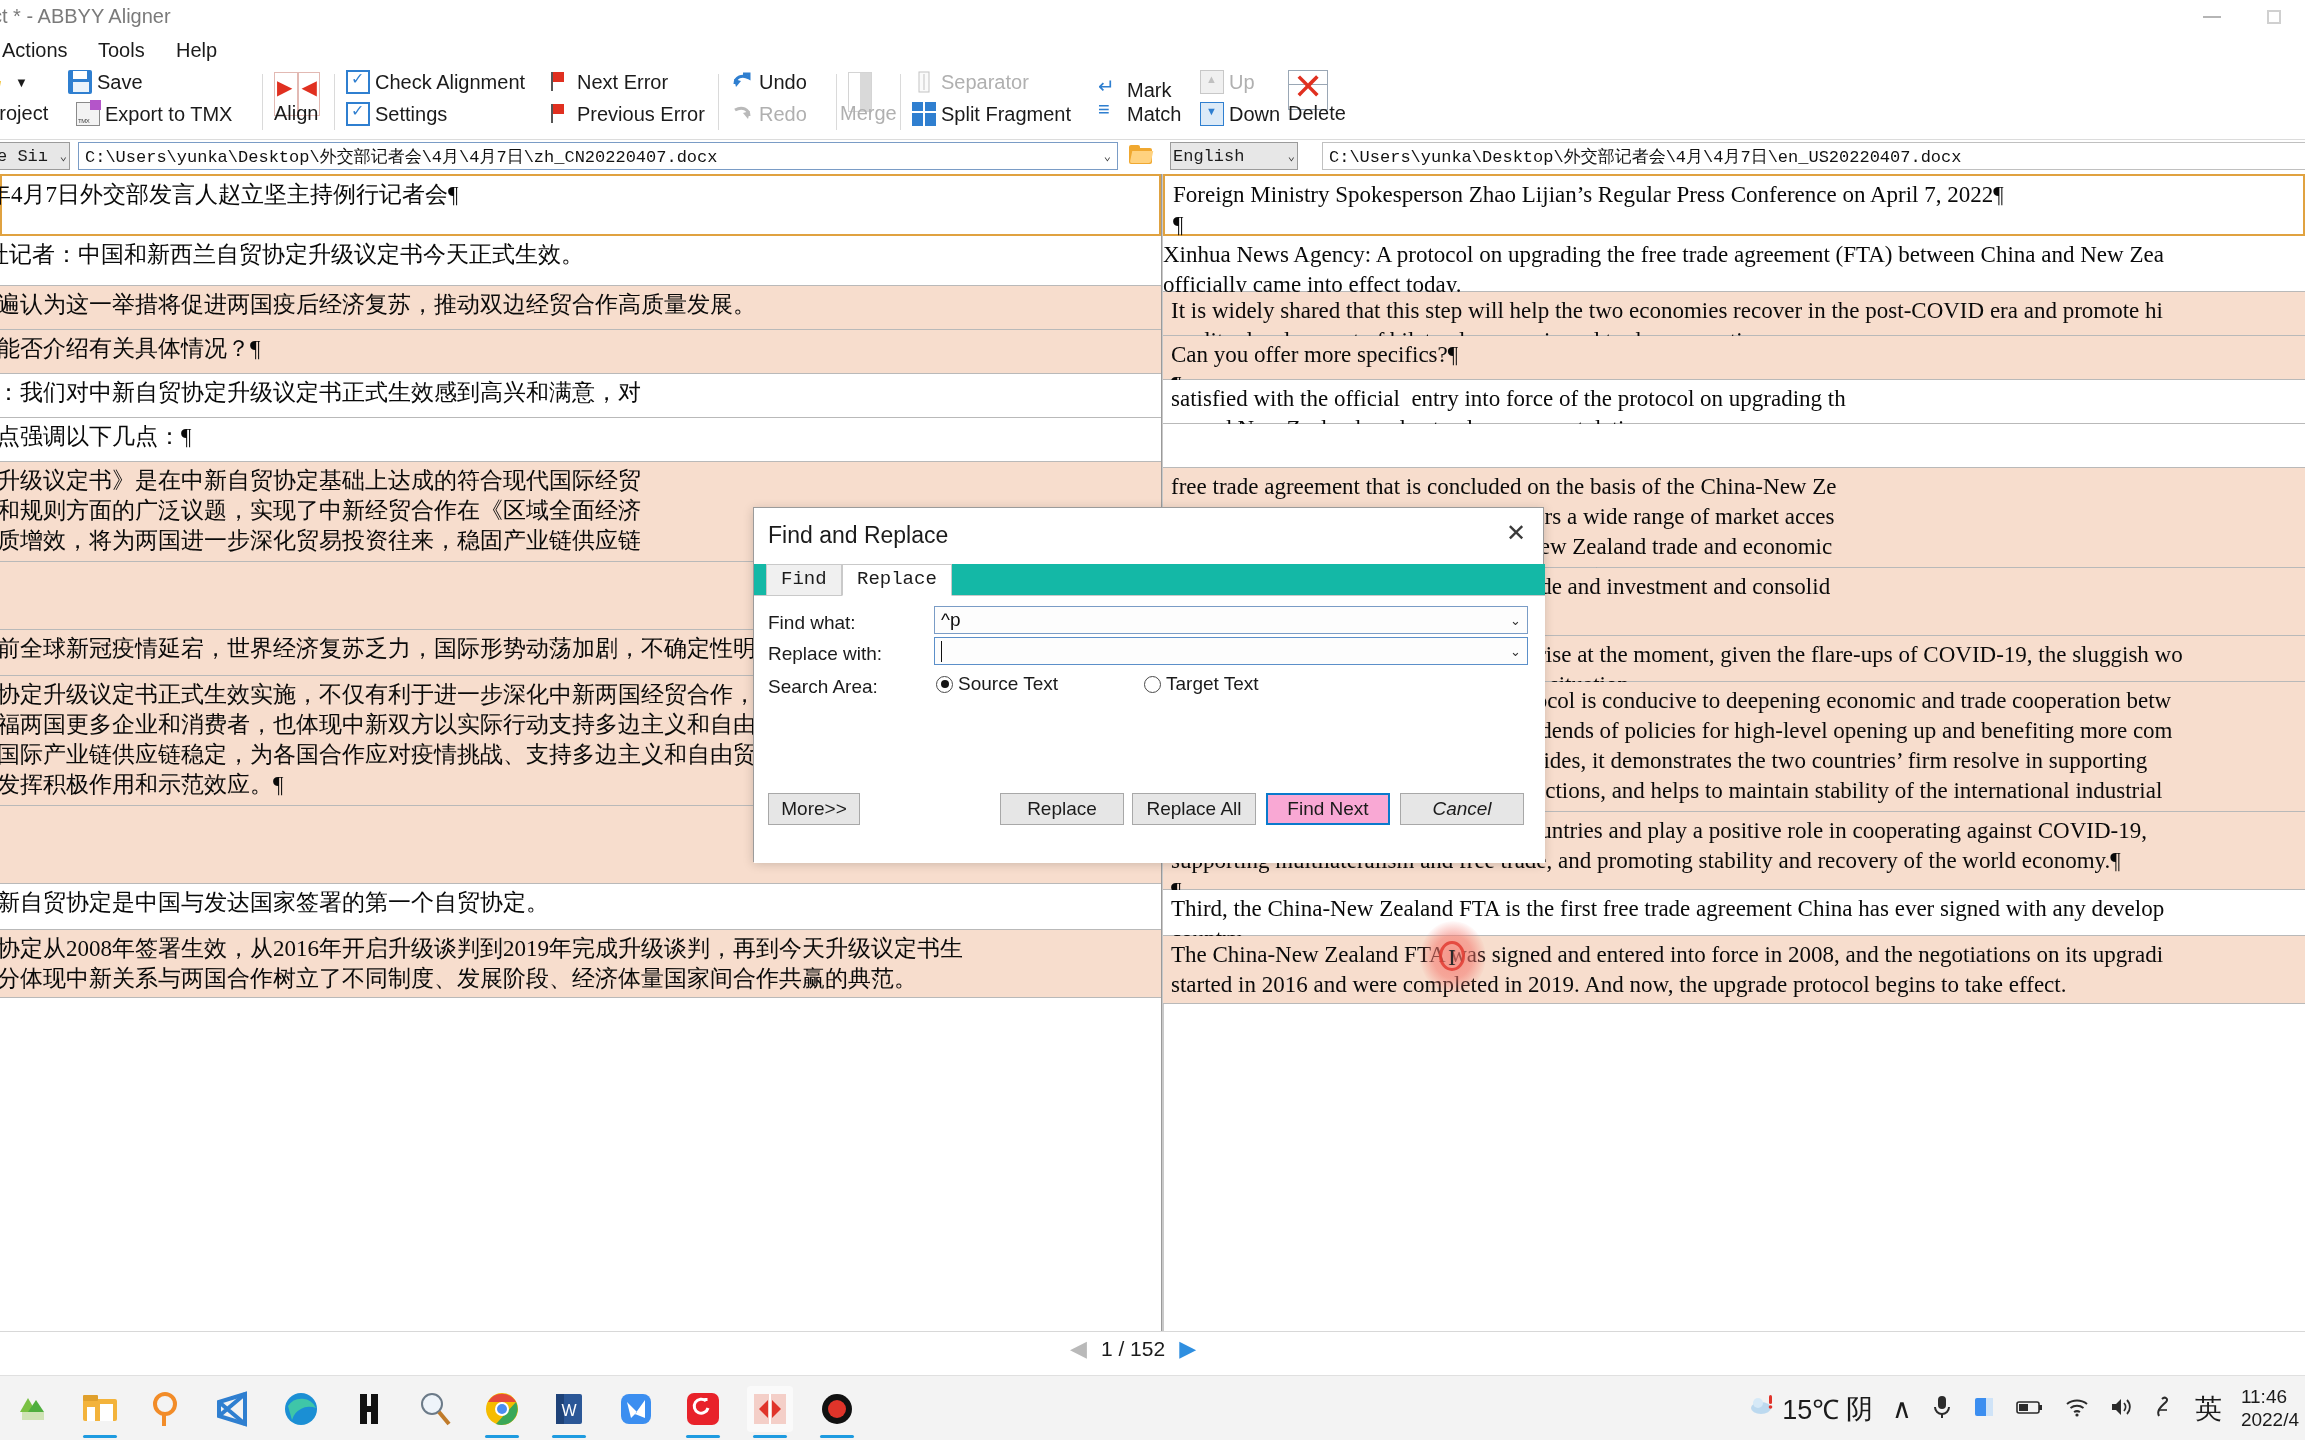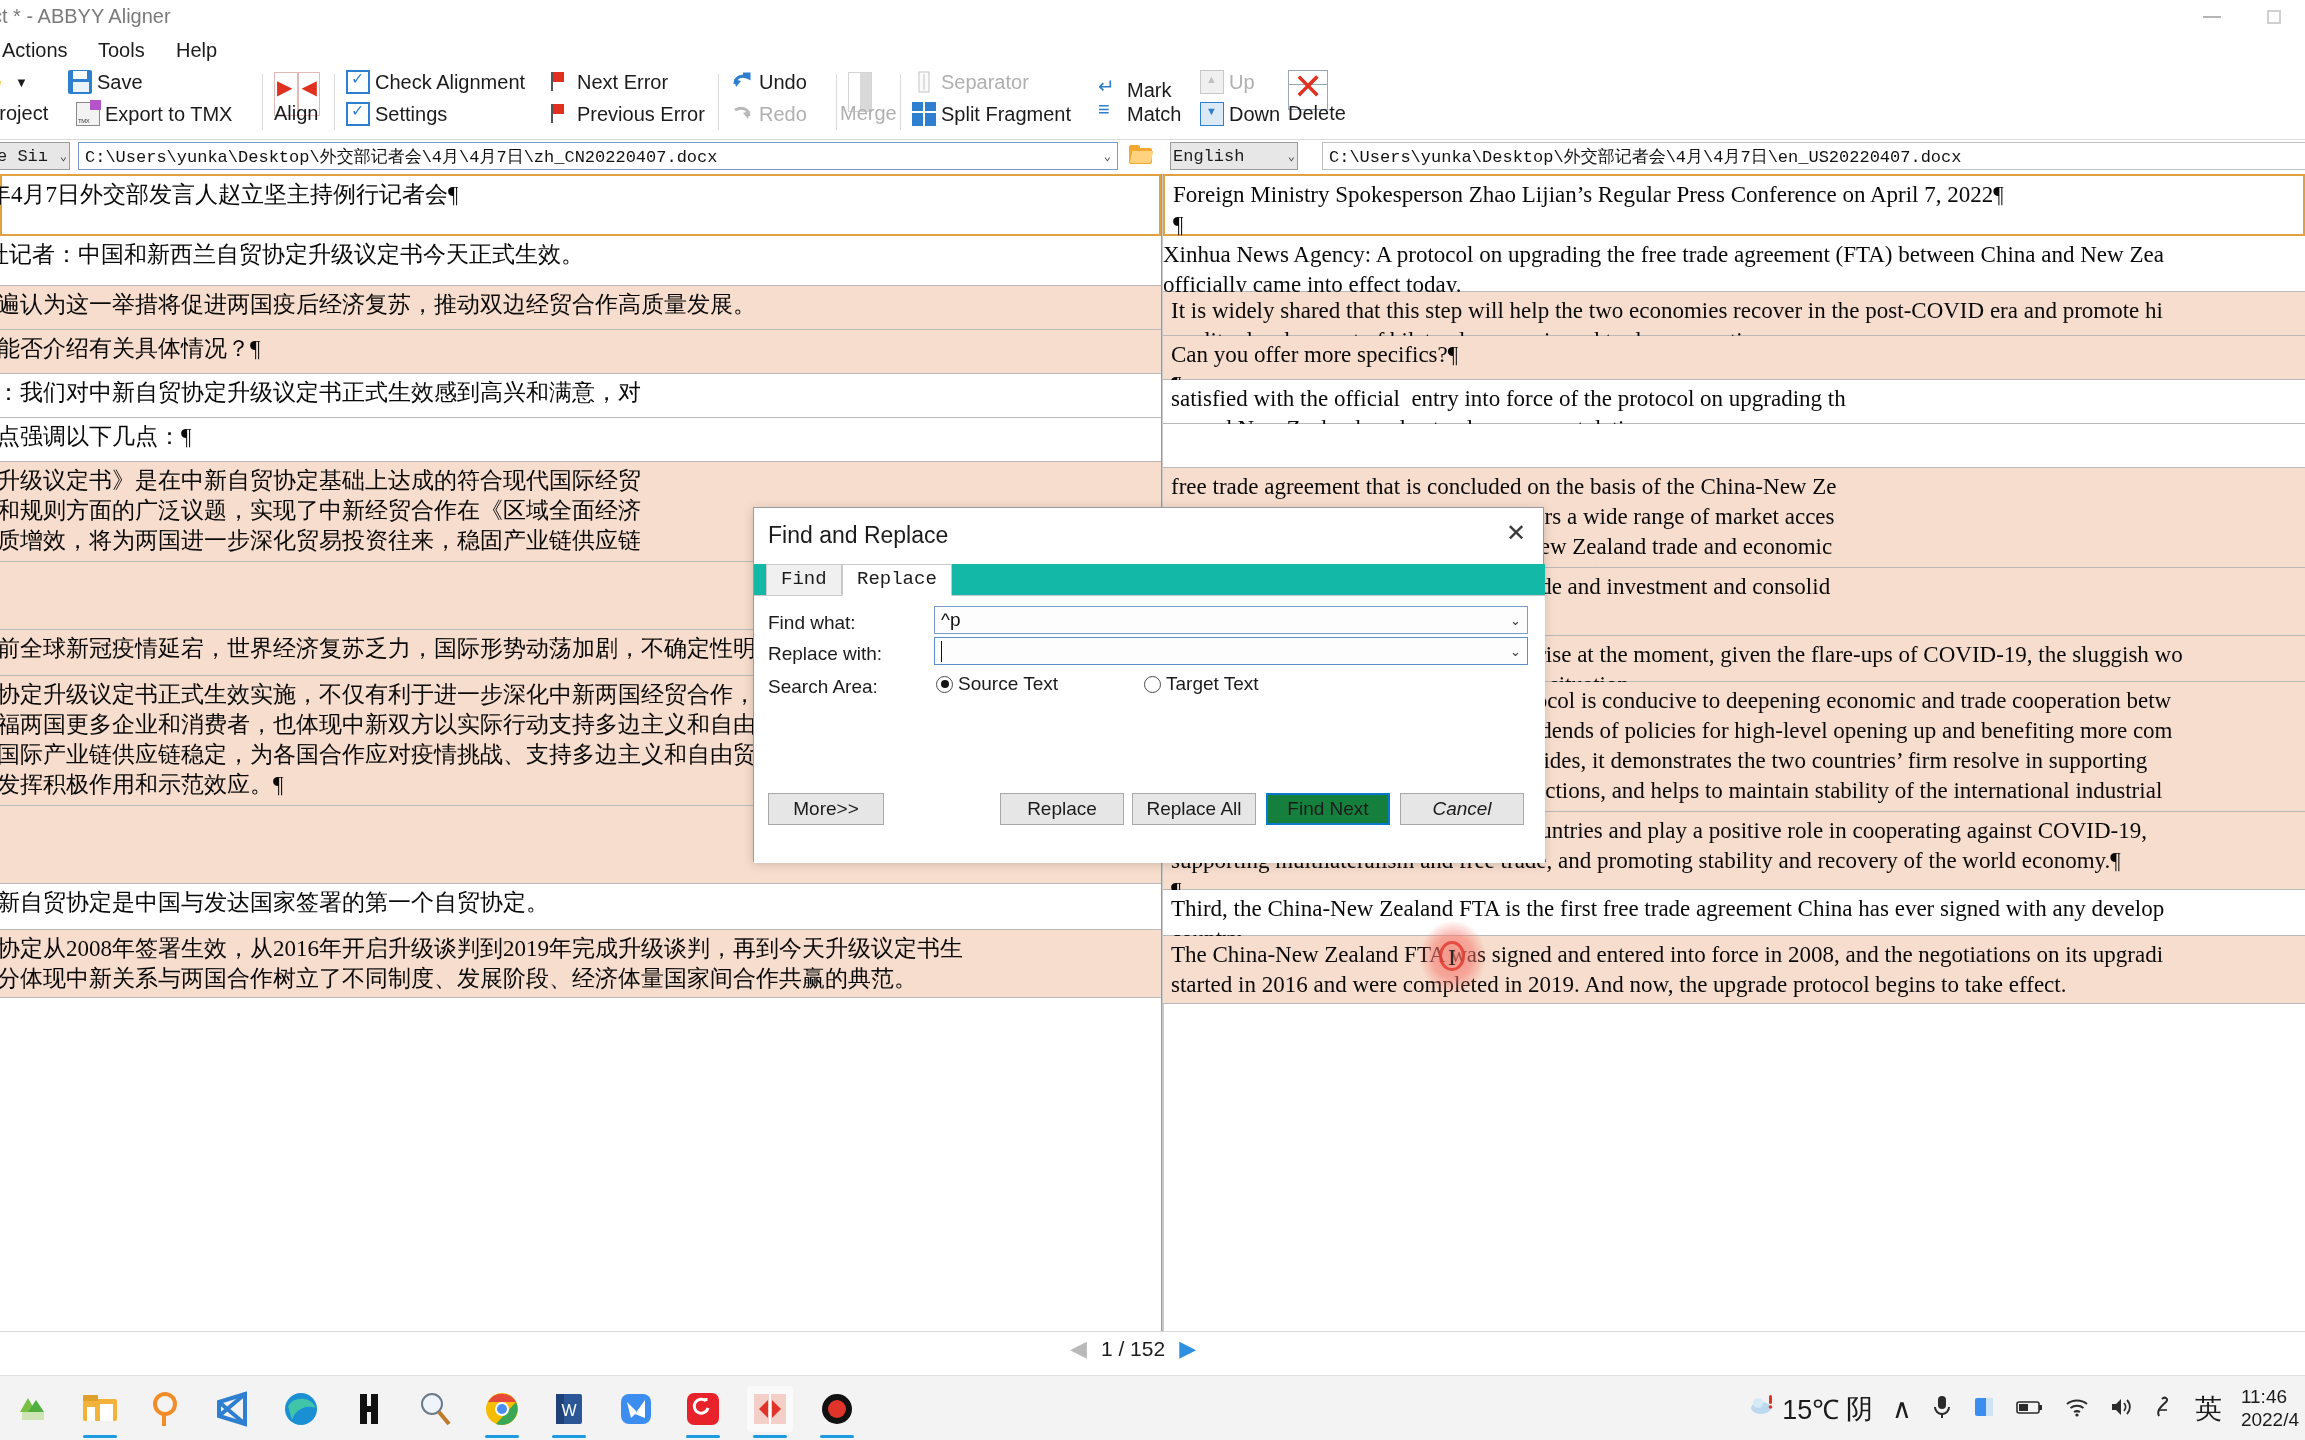--- a/index.html
+++ b/index.html
@@ -165,21 +165,21 @@
   }
   .f-combo .chev { margin-left:auto; color:#333; font-size:13px; }
   .caret { display:inline-block; width:1px; height:21px; background:#111; }
   .radio-wrap { position:absolute; display:flex; align-items:center; gap:5px; font-size:19px; color:#1b1b1b; }
   .radio { width:17px; height:17px; border:1.5px solid #4a4a4a; border-radius:50%; position:relative; background:#fff; }
   .radio.on::after { content:""; position:absolute; left:3.5px; top:3.5px; width:8px; height:8px; border-radius:50%; background:#151515; }
   .dbtn {
     position:absolute; height:32px; background:#e6e6e6; border:1px solid #a8a8a8;
     display:flex; align-items:center; justify-content:center; font-size:19px; color:#1b1b1b;
   }
-  .dbtn.primary { border:2px solid #0a7acc; background:#15803d; }
+  .dbtn.primary { border:2px solid #0a7acc; background:#f9a8d4; }
 
   .cursor-halo {
     position:absolute; left:666px; top:413px; width:66px; height:72px; border-radius:50%;
     background: radial-gradient(ellipse at center, rgba(244,120,110,.72) 0%, rgba(244,120,110,.55) 42%, rgba(244,120,110,0) 72%);
     pointer-events:none;
   }
   .cursor-ring {
     position:absolute; left:685px; top:433px; width:26px; height:30px; border-radius:50%;
     border:3px solid rgba(226,60,50,.85);
   }
@@ -523,21 +523,21 @@
       <div class="f-label" style="left:14px; top:80px;">Search Area:</div>
       <div class="radio-wrap" style="left:182px; top:77px;">
         <span class="radio on"></span>
         <span>Source Text</span>
       </div>
       <div class="radio-wrap" style="left:390px; top:77px;">
         <span class="radio"></span>
         <span>Target Text</span>
       </div>
 
-      <div class="dbtn" style="left:14px; top:197px; width:116px;">More&gt;&gt;</div>
+      <div class="dbtn" style="left:14px; top:197px; width:92px;">More&gt;&gt;</div>
       <div class="dbtn" style="left:246px; top:197px; width:124px;">Replace</div>
       <div class="dbtn" style="left:378px; top:197px; width:124px;">Replace All</div>
       <div class="dbtn primary" style="left:512px; top:197px; width:124px;">Find Next</div>
       <div class="dbtn" style="left:646px; top:197px; width:124px;font-style:italic;">Cancel</div>
     </div>
 
     <div class="cursor-halo"></div>
     <div class="cursor-ring"></div>
     <div class="ibeam">I</div>
   </div>

